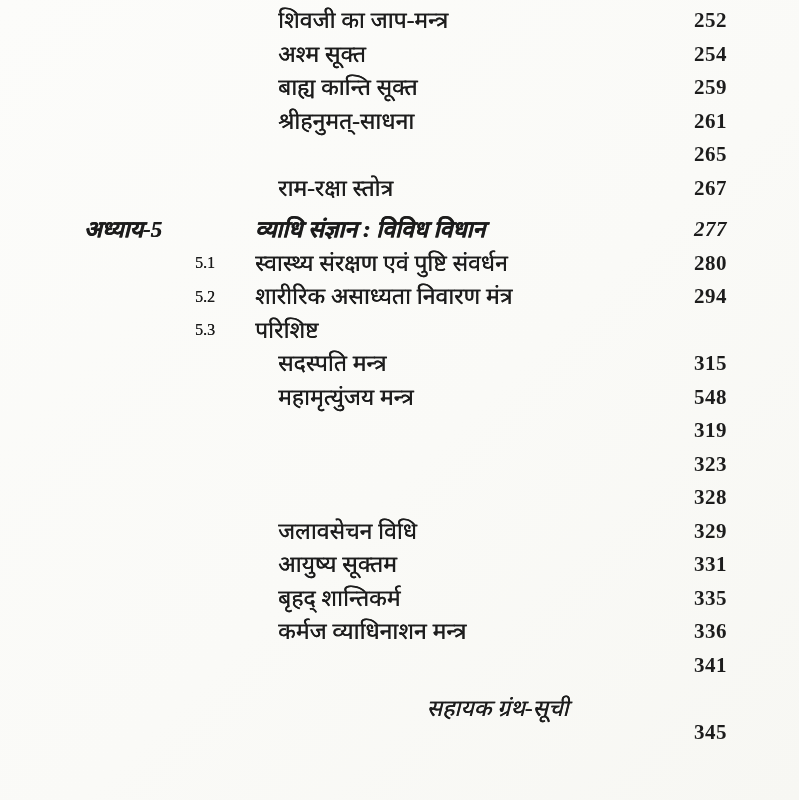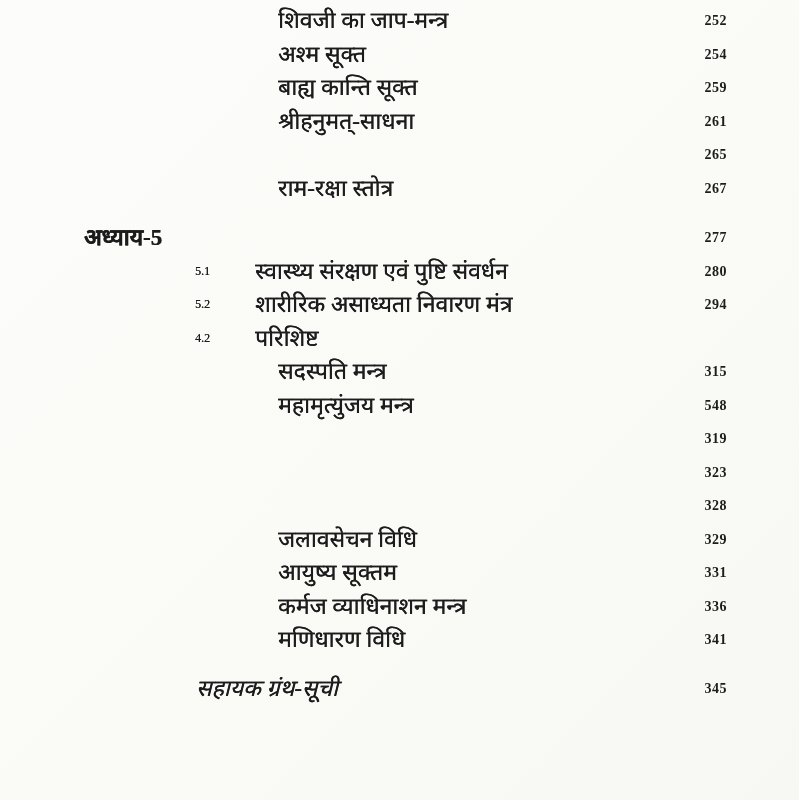--- a/index.html
+++ b/index.html
@@ -32,51 +32,53 @@
     
     text-shadow: 0.3px 0 0 currentColor;
   }
   .row .title { flex: 0 0 auto; }
   
   .row.entry .title { margin-left: 278px; }
   
   .row.section .num {
     margin-left: 195px;
     width: 60px;
-    font-size: 12px;
+    font-size: 16px;
     flex: 0 0 auto;
   }
   
   .row.chapter {
-    margin-top: 16px;
+    margin-top: 8px;
     font-weight: bold;
     text-shadow: 0.4px 0 0 currentColor;
+    font-style: italic;
   }
   .row.chapter .chap {
     margin-left: 84px;
     width: 171px;
     flex: 0 0 auto;
   }
   
   .row.footer {
     margin-top: 14px;
     height: 36px;
+    flex-direction: column;
   }
   .row.footer .title {
     margin-left: 196px;
     font-style: italic;
   }
   
   .pg {
     margin-left: auto;
     margin-right: 72px;
     width: 70px;
     flex: 0 0 auto;
     text-align: right;
-    font-size: 14px;
+    font-size: 21px;
     font-weight: bold;
     letter-spacing: 0.5px;
     text-shadow: none;
   }
 </style>
 </head>
 <body>
 
 <div class="page">
 
@@ -99,34 +101,35 @@
   <div class="row entry">
     <span class="pg">265</span>
   </div>
   <div class="row entry">
     <span class="title">राम-रक्षा स्तोत्र</span>
     <span class="pg">267</span>
   </div>
 
   <div class="row chapter">
     <span class="chap">अध्याय-5</span>
+    <span class="title">व्याधि संज्ञान : विविध विधान</span>
     <span class="pg">277</span>
   </div>
   <div class="row section">
     <span class="num">5.1</span>
     <span class="title">स्वास्थ्य संरक्षण एवं पुष्टि संवर्धन</span>
     <span class="pg">280</span>
   </div>
   <div class="row section">
     <span class="num">5.2</span>
     <span class="title">शारीरिक असाध्यता निवारण मंत्र</span>
     <span class="pg">294</span>
   </div>
   <div class="row section">
-    <span class="num">4.2</span>
+    <span class="num">5.3</span>
     <span class="title">परिशिष्ट</span>
     <span class="pg"></span>
   </div>
 
   <div class="row entry">
     <span class="title">सदस्पति मन्त्र</span>
     <span class="pg">315</span>
   </div>
   <div class="row entry">
     <span class="title">महामृत्युंजय मन्त्र</span>
@@ -143,25 +146,28 @@
   </div>
   <div class="row entry">
     <span class="title">जलावसेचन विधि</span>
     <span class="pg">329</span>
   </div>
   <div class="row entry">
     <span class="title">आयुष्य सूक्तम</span>
     <span class="pg">331</span>
   </div>
   <div class="row entry">
+    <span class="title">बृहद् शान्तिकर्म</span>
+    <span class="pg">335</span>
+  </div>
+  <div class="row entry">
     <span class="title">कर्मज व्याधिनाशन मन्त्र</span>
     <span class="pg">336</span>
   </div>
   <div class="row entry">
-    <span class="title">मणिधारण विधि</span>
     <span class="pg">341</span>
   </div>
 
   <div class="row footer">
     <span class="title">सहायक ग्रंथ-सूची</span>
     <span class="pg">345</span>
   </div>
 
 </div>
 

